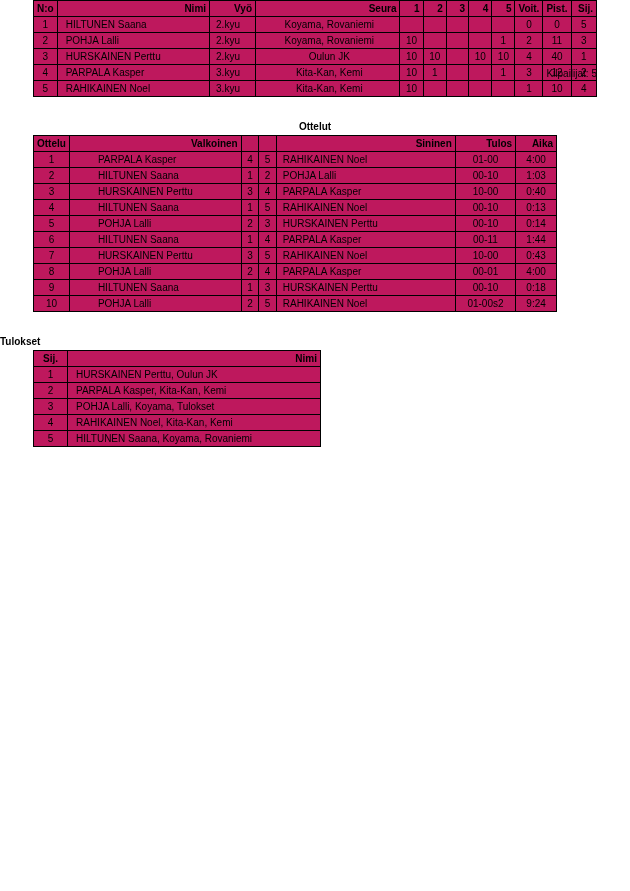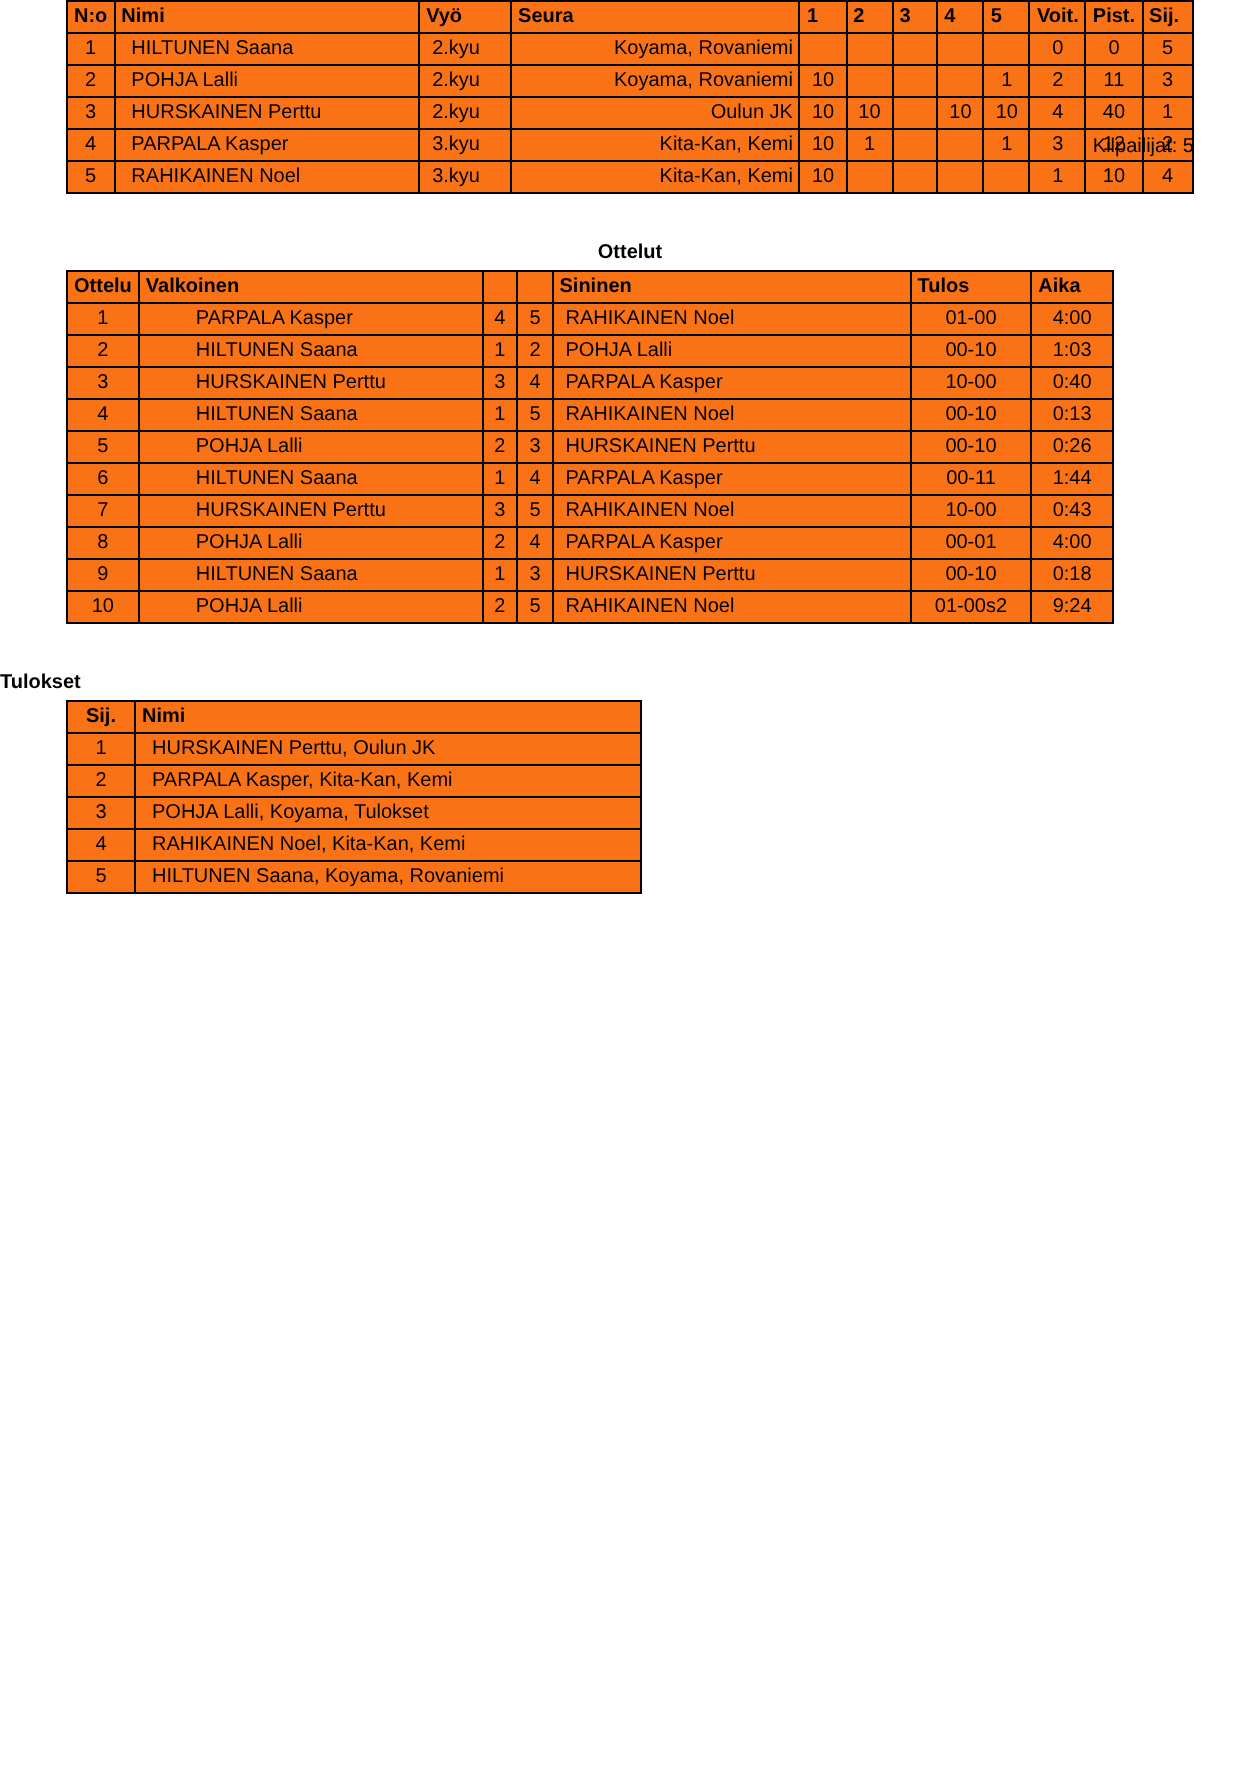--- a/index.html
+++ b/index.html
@@ -40,33 +40,33 @@
   }
   .competitor-count {
     position: absolute;
     right: 33px;
     top: 68px;
     font-size: 10px;
   }
   table {
     border-collapse: collapse;
     font-size: 10px;
-    background: #f97316;
+    background: #be185d;
   }
   table td, table th {
     border: 1px solid #000000;
     padding: 2px 3px;
     font-weight: normal;
     white-space: nowrap;
     height: 14px;
     box-sizing: border-box;
   }
   table th {
     font-weight: bold;
-    text-align: left;
+    text-align: right;
   }
   
   #competitors-table {
     width: 564px;
   }
   #competitors-table td.num,
   #competitors-table th.num {
     text-align: center;
     width: 22px;
   }
@@ -74,21 +74,21 @@
     text-align: left;
     width: 160px;
     padding-left: 8px;
   }
   #competitors-table td.belt {
     text-align: left;
     width: 48px;
     padding-left: 6px;
   }
   #competitors-table td.club {
-    text-align: right;
+    text-align: center;
     width: 152px;
     padding-left: 6px;
   }
   #competitors-table td.cell {
     text-align: center;
     width: 24px;
   }
   #competitors-table th.cell {
     width: 24px;
   }
@@ -314,21 +314,21 @@
           <td class="result">00-10</td>
           <td class="time">0:13</td>
         </tr>
         <tr>
           <td class="mnum">5</td>
           <td class="white">POHJA Lalli</td>
           <td class="pw">2</td>
           <td class="pb">3</td>
           <td class="blue">HURSKAINEN Perttu</td>
           <td class="result">00-10</td>
-          <td class="time">0:26</td>
+          <td class="time">0:14</td>
         </tr>
         <tr>
           <td class="mnum">6</td>
           <td class="white">HILTUNEN Saana</td>
           <td class="pw">1</td>
           <td class="pb">4</td>
           <td class="blue">PARPALA Kasper</td>
           <td class="result">00-11</td>
           <td class="time">1:44</td>
         </tr>

